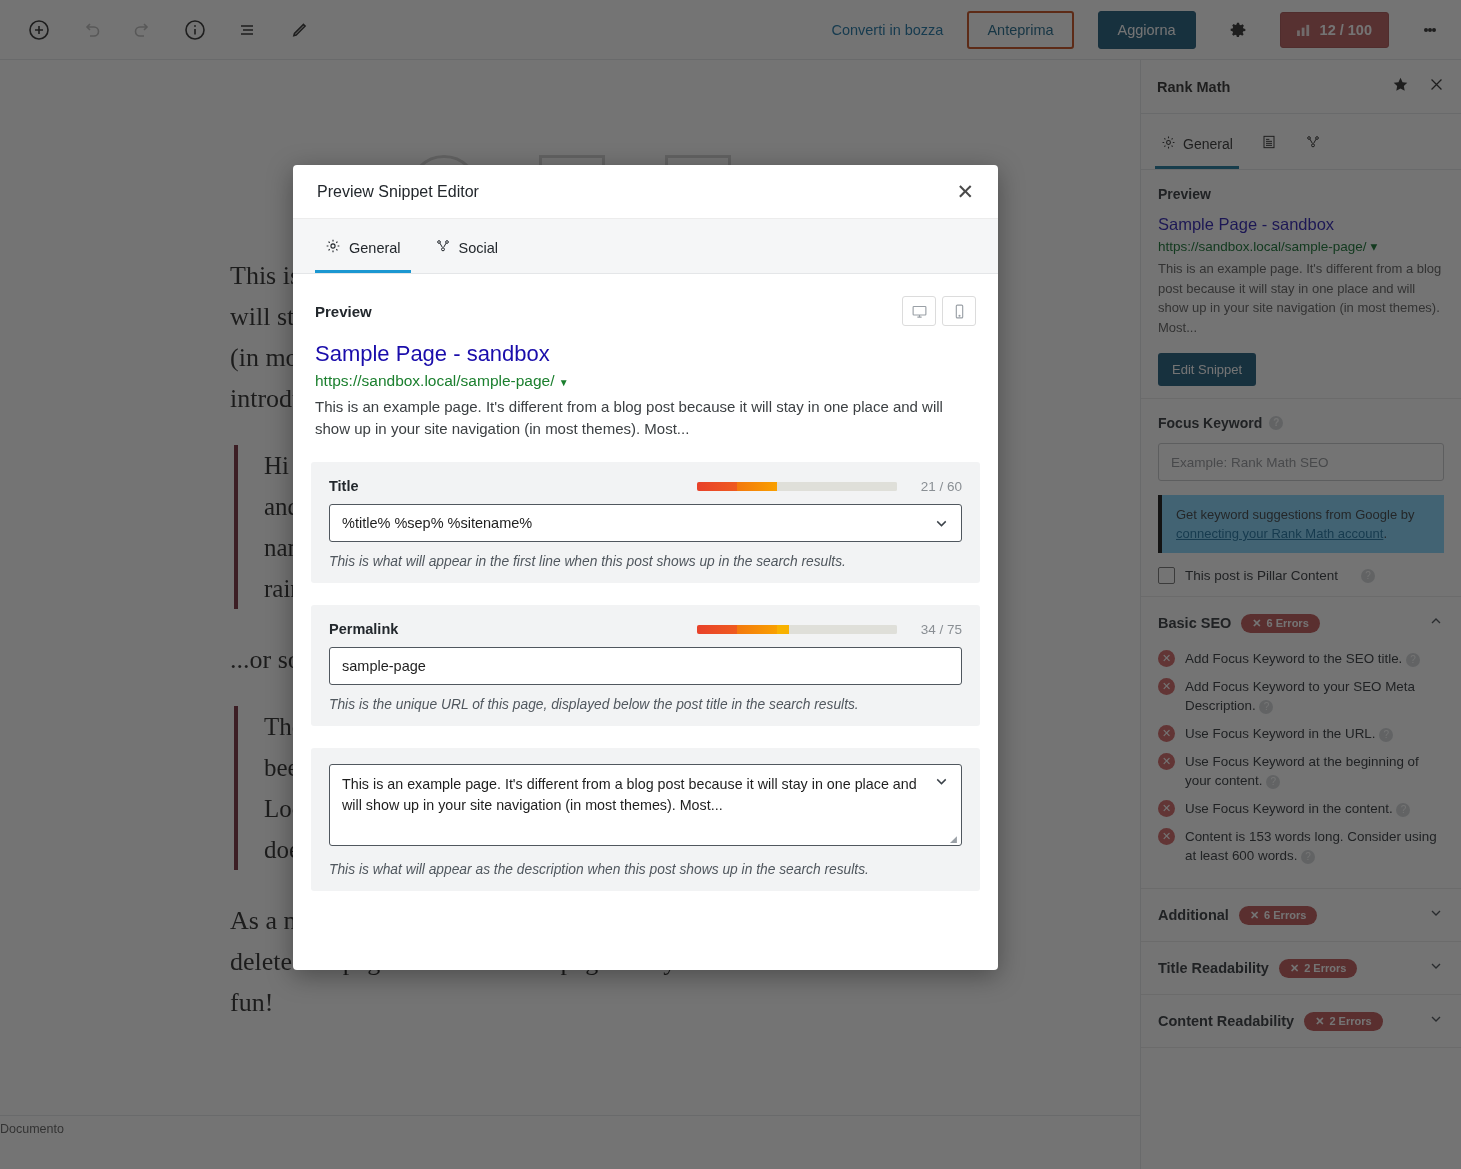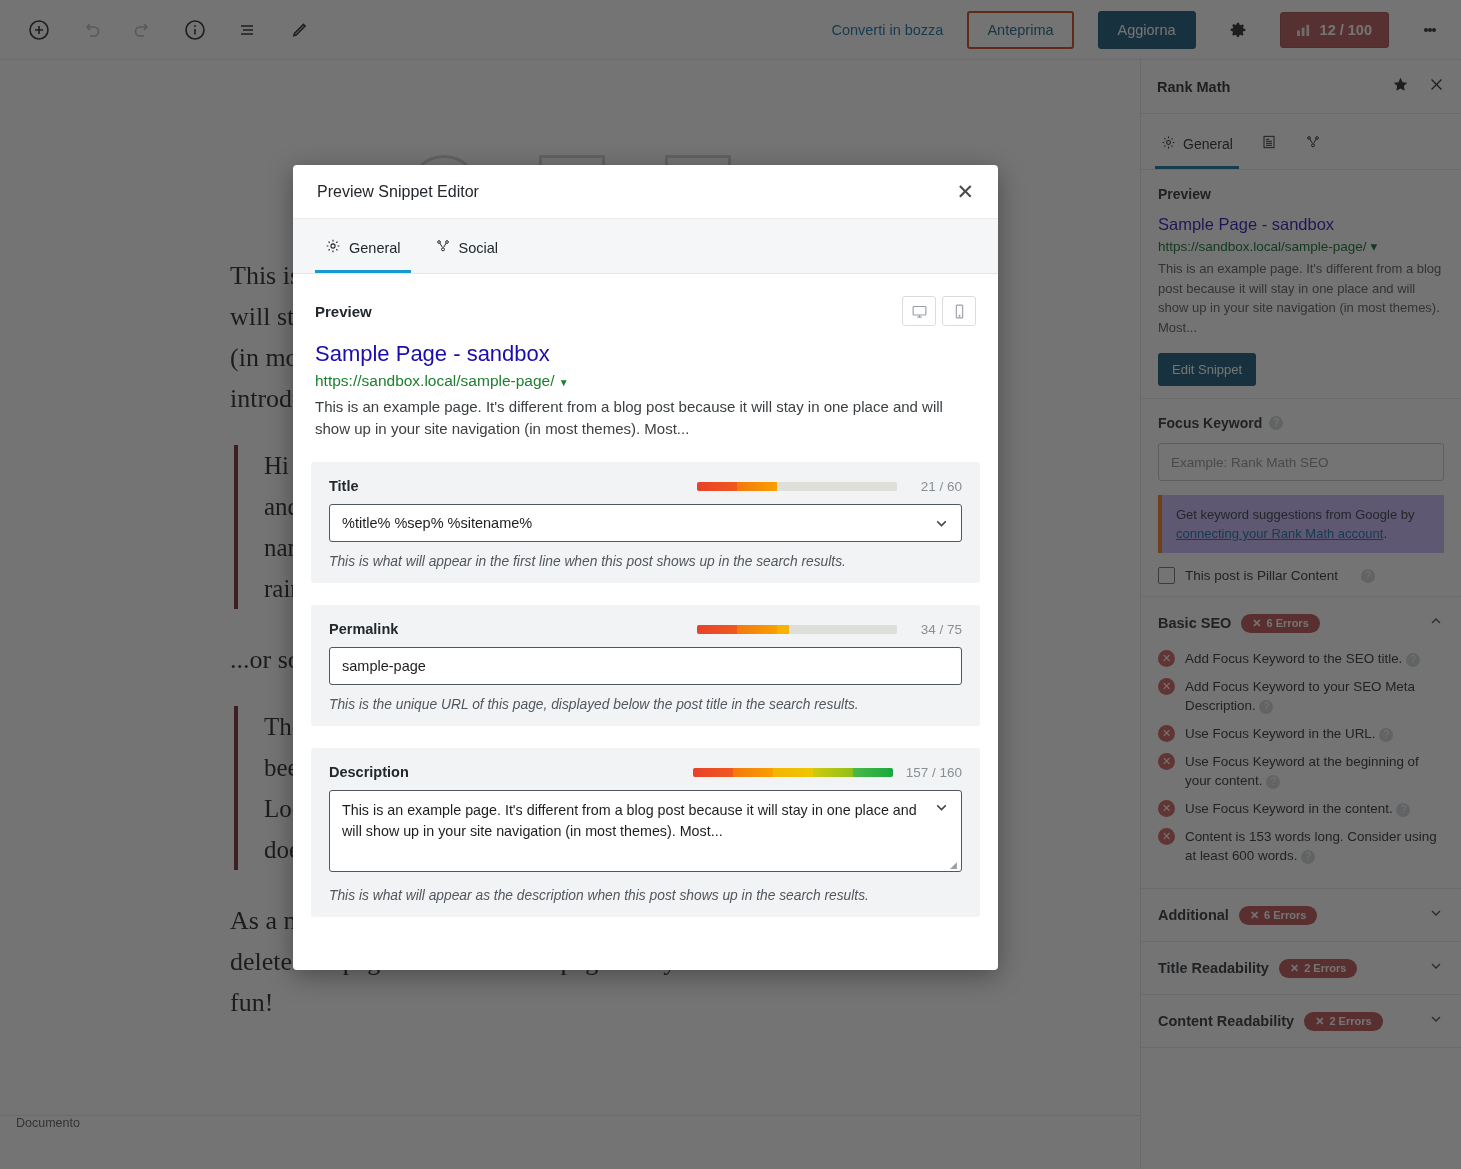--- a/index.html
+++ b/index.html
@@ -62,21 +62,21 @@
   .blockq p { font-size: 25px; line-height: 41px; margin: 0; }
   .post-link { color: #2b6374; text-decoration: underline; }
   .topline-imgs { display:flex; gap:60px; justify-content:center; margin-bottom: 30px; }
   .ph-circle { width: 70px; height: 70px; border-radius: 50%; border: 3px solid #cfcfcf; }
   .ph-square { width: 66px; height: 62px; border: 3px solid #cfcfcf; }
 
   
   .statusbar {
     position: absolute; bottom: 0; left: 0; width: 1140px; height: 27px;
     border-top: 1px solid #e2e4e7; background: #fff;
-    display: flex; padding-left: 16px;
+    display: flex; align-items: center; 
     font-size: 12.5px; color: #555;
   }
 
   
   .sidebar {
     position: absolute; top: 60px; right: 0; width: 321px; height: 1109px;
     background: #fff; border-left: 1px solid #e2e4e7; overflow: hidden;
   }
   .sb-head {
     height: 54px; display: flex; align-items: center; padding: 0 16px;
@@ -100,21 +100,21 @@
     border: none; border-radius: 3px; font-size: 13px; padding: 9px 14px; cursor:pointer;
   }
   .fk-label { font-size: 14px; font-weight: 700; color: #23282d; display:flex; align-items:center; gap:7px; margin-bottom: 12px; }
   .fk-input {
     width: 100%; height: 38px; border: 1px solid #c3c4c7; border-radius: 3px;
     padding: 0 12px; font-size: 13.5px; color: #1e1e1e; font-family: "Liberation Sans", sans-serif;
     background: #fff;
   }
   .fk-input::placeholder { color: #8c8f94; }
   .fk-notice {
-    border-left: 4px solid #f97316; background: #c4b5fd; padding: 10px 12px 10px 14px;
+    border-left: 4px solid #000000; background: #7dd3fc; padding: 10px 12px 10px 14px;
     margin-top: 14px; font-size: 13px; line-height: 19px; color: #2c3338;
   }
   .fk-notice a { color: #0b6a9e; }
   .pillar-row { display: flex; align-items: center; gap: 10px; margin-top: 14px; }
   .cbox { width: 17px; height: 17px; border: 1px solid #6a6a6a; border-radius: 2px; background:#fff; cursor:pointer; flex: none; }
   .pillar-lbl { font-size: 13.5px; color: #23282d; display:flex; align-items:center; gap:23px; }
   .help-q {
     width: 14px; height: 14px; border-radius: 50%; background: #cfd3d6; color: #fff;
     font-size: 10px; line-height: 14px; text-align: center; display: inline-block; flex:none;
   }
@@ -541,33 +541,20 @@
             <span class="f-count">34 / 75</span>
           </div>
         </div>
         <div class="f-inputwrap">
           <input class="f-input" value="sample-page" style="">
         </div>
         <div class="f-help">This is the unique URL of this page, displayed below the post title in the search results.</div>
       </div>
 
       <div class="field">
-        <div class="f-top">
-          <span class="f-label">Description</span>
-          <div class="f-meter">
-            <div class="bar">
-              <span style="width:40px;background:linear-gradient(90deg,#e8412a,#ef5a1f)"></span>
-              <span style="width:40px;background:linear-gradient(90deg,#f3780d,#f9a000)"></span>
-              <span style="width:40px;background:linear-gradient(90deg,#f5b400,#ebc800)"></span>
-              <span style="width:40px;background:linear-gradient(90deg,#cfca0f,#8fc017)"></span>
-              <span style="width:40px;background:linear-gradient(90deg,#4cb94a,#17a93c)"></span>
-            </div>
-            <span class="f-count">157 / 160</span>
-          </div>
-        </div>
         <div class="f-inputwrap">
           <textarea class="f-textarea" style="">This is an example page. It's different from a blog post because it will stay in one place and will show up in your site navigation (in most themes). Most...</textarea>
           <span class="f-chev ta">
             <svg width="17" height="17" viewBox="0 0 24 24" fill="none" stroke="#3c434a" stroke-width="2">
                 <path d="M6 9l6 6 6-6"></path>
               </svg>
           </span>
           <span class="resize-grip">◢</span>
         </div>
         <div class="f-help">This is what will appear as the description when this post shows up in the search results.</div>

